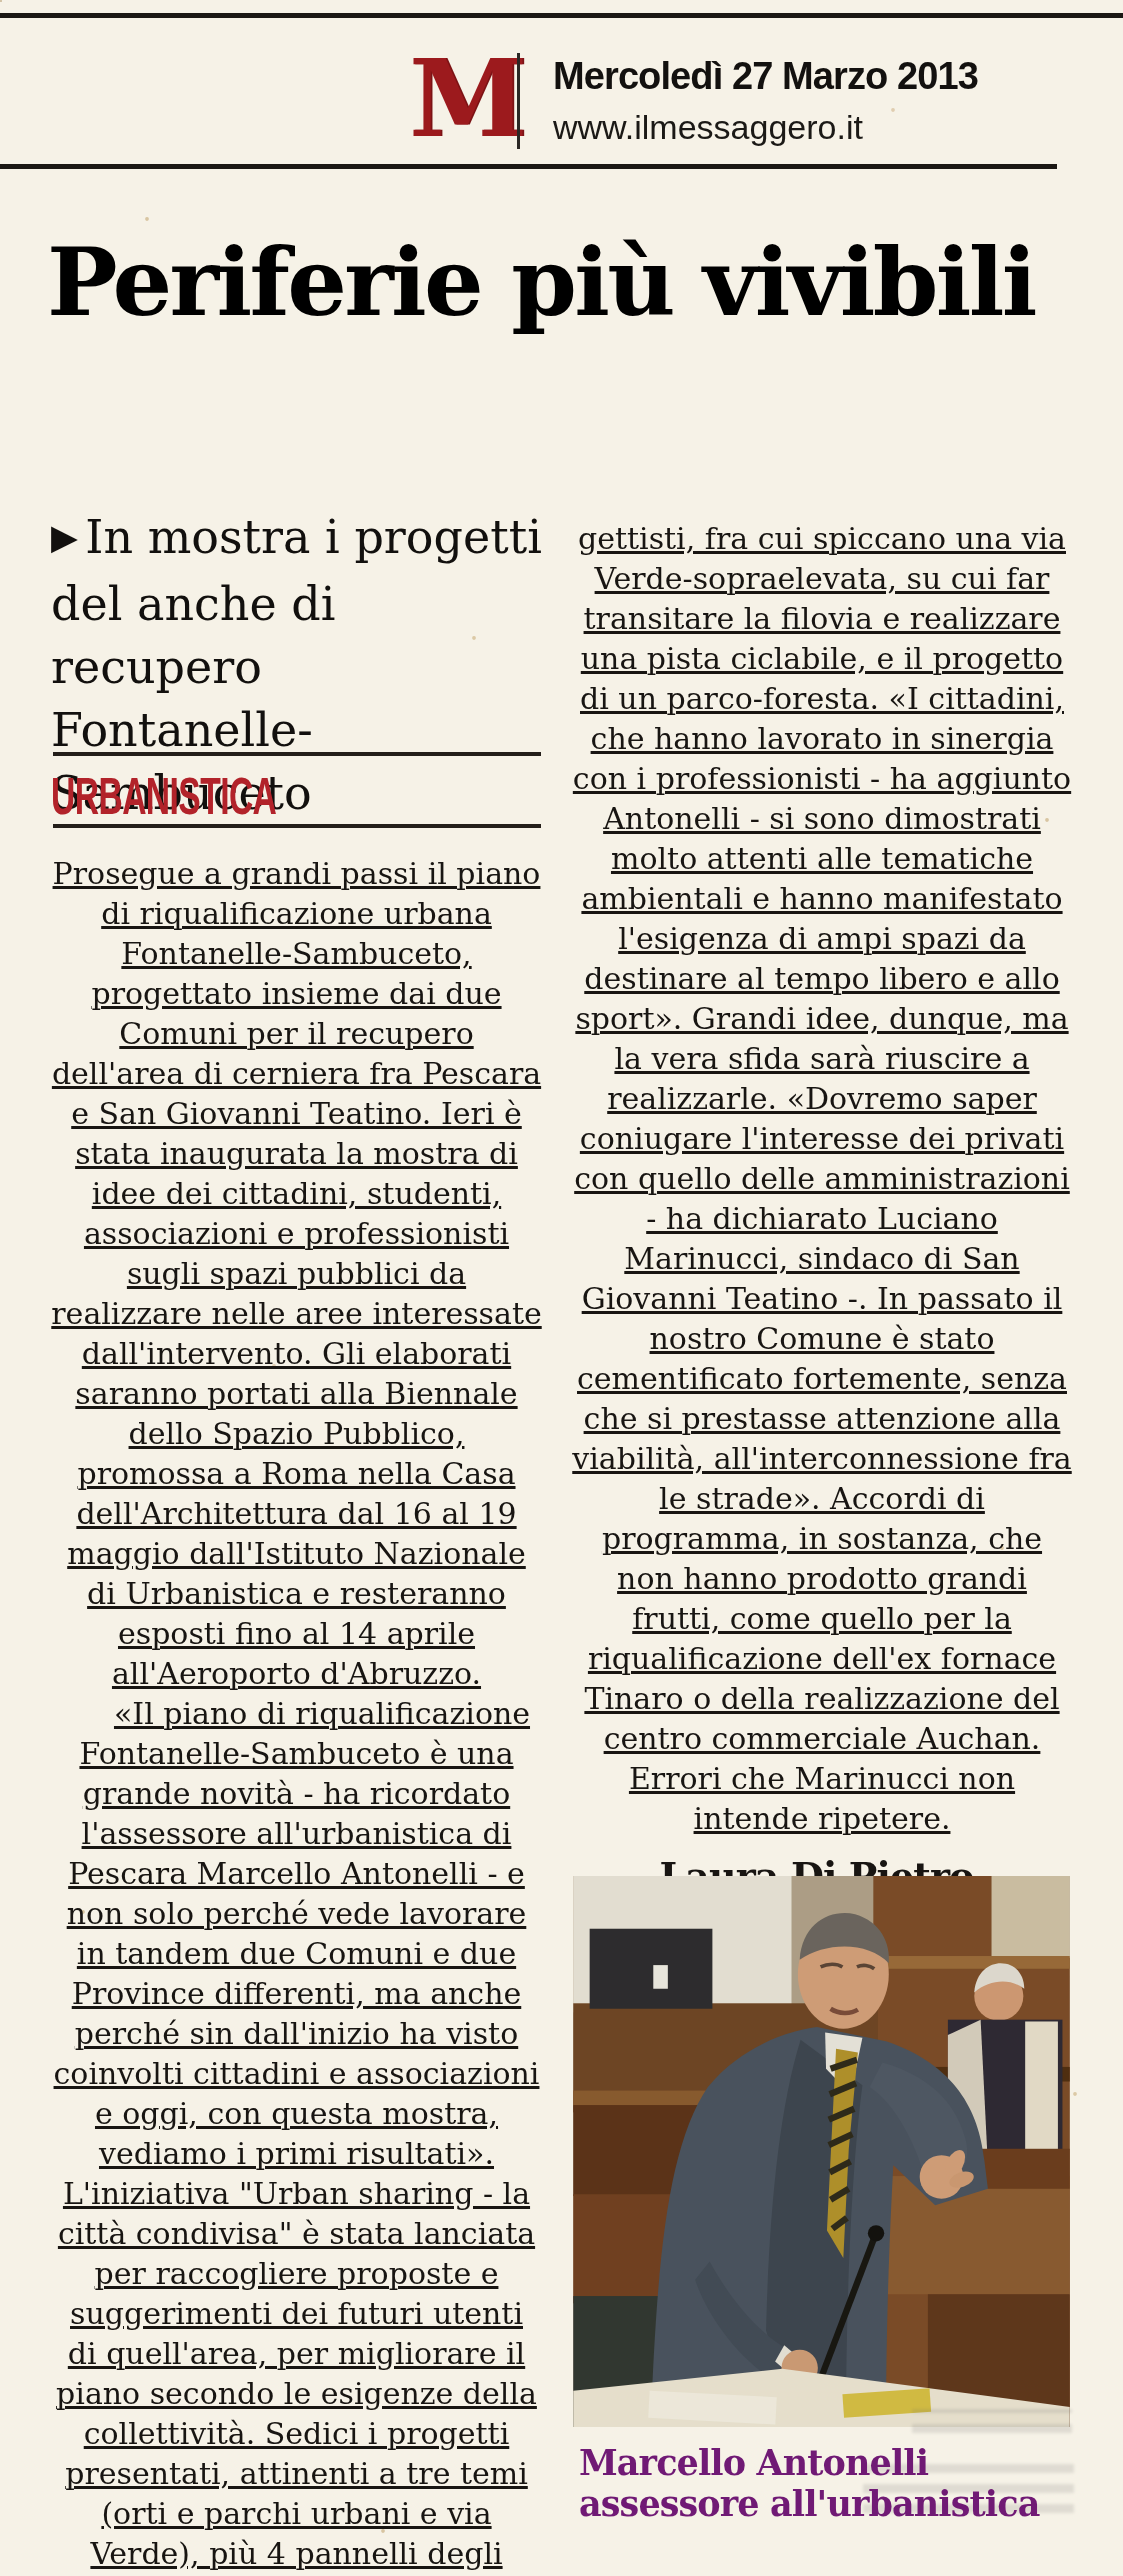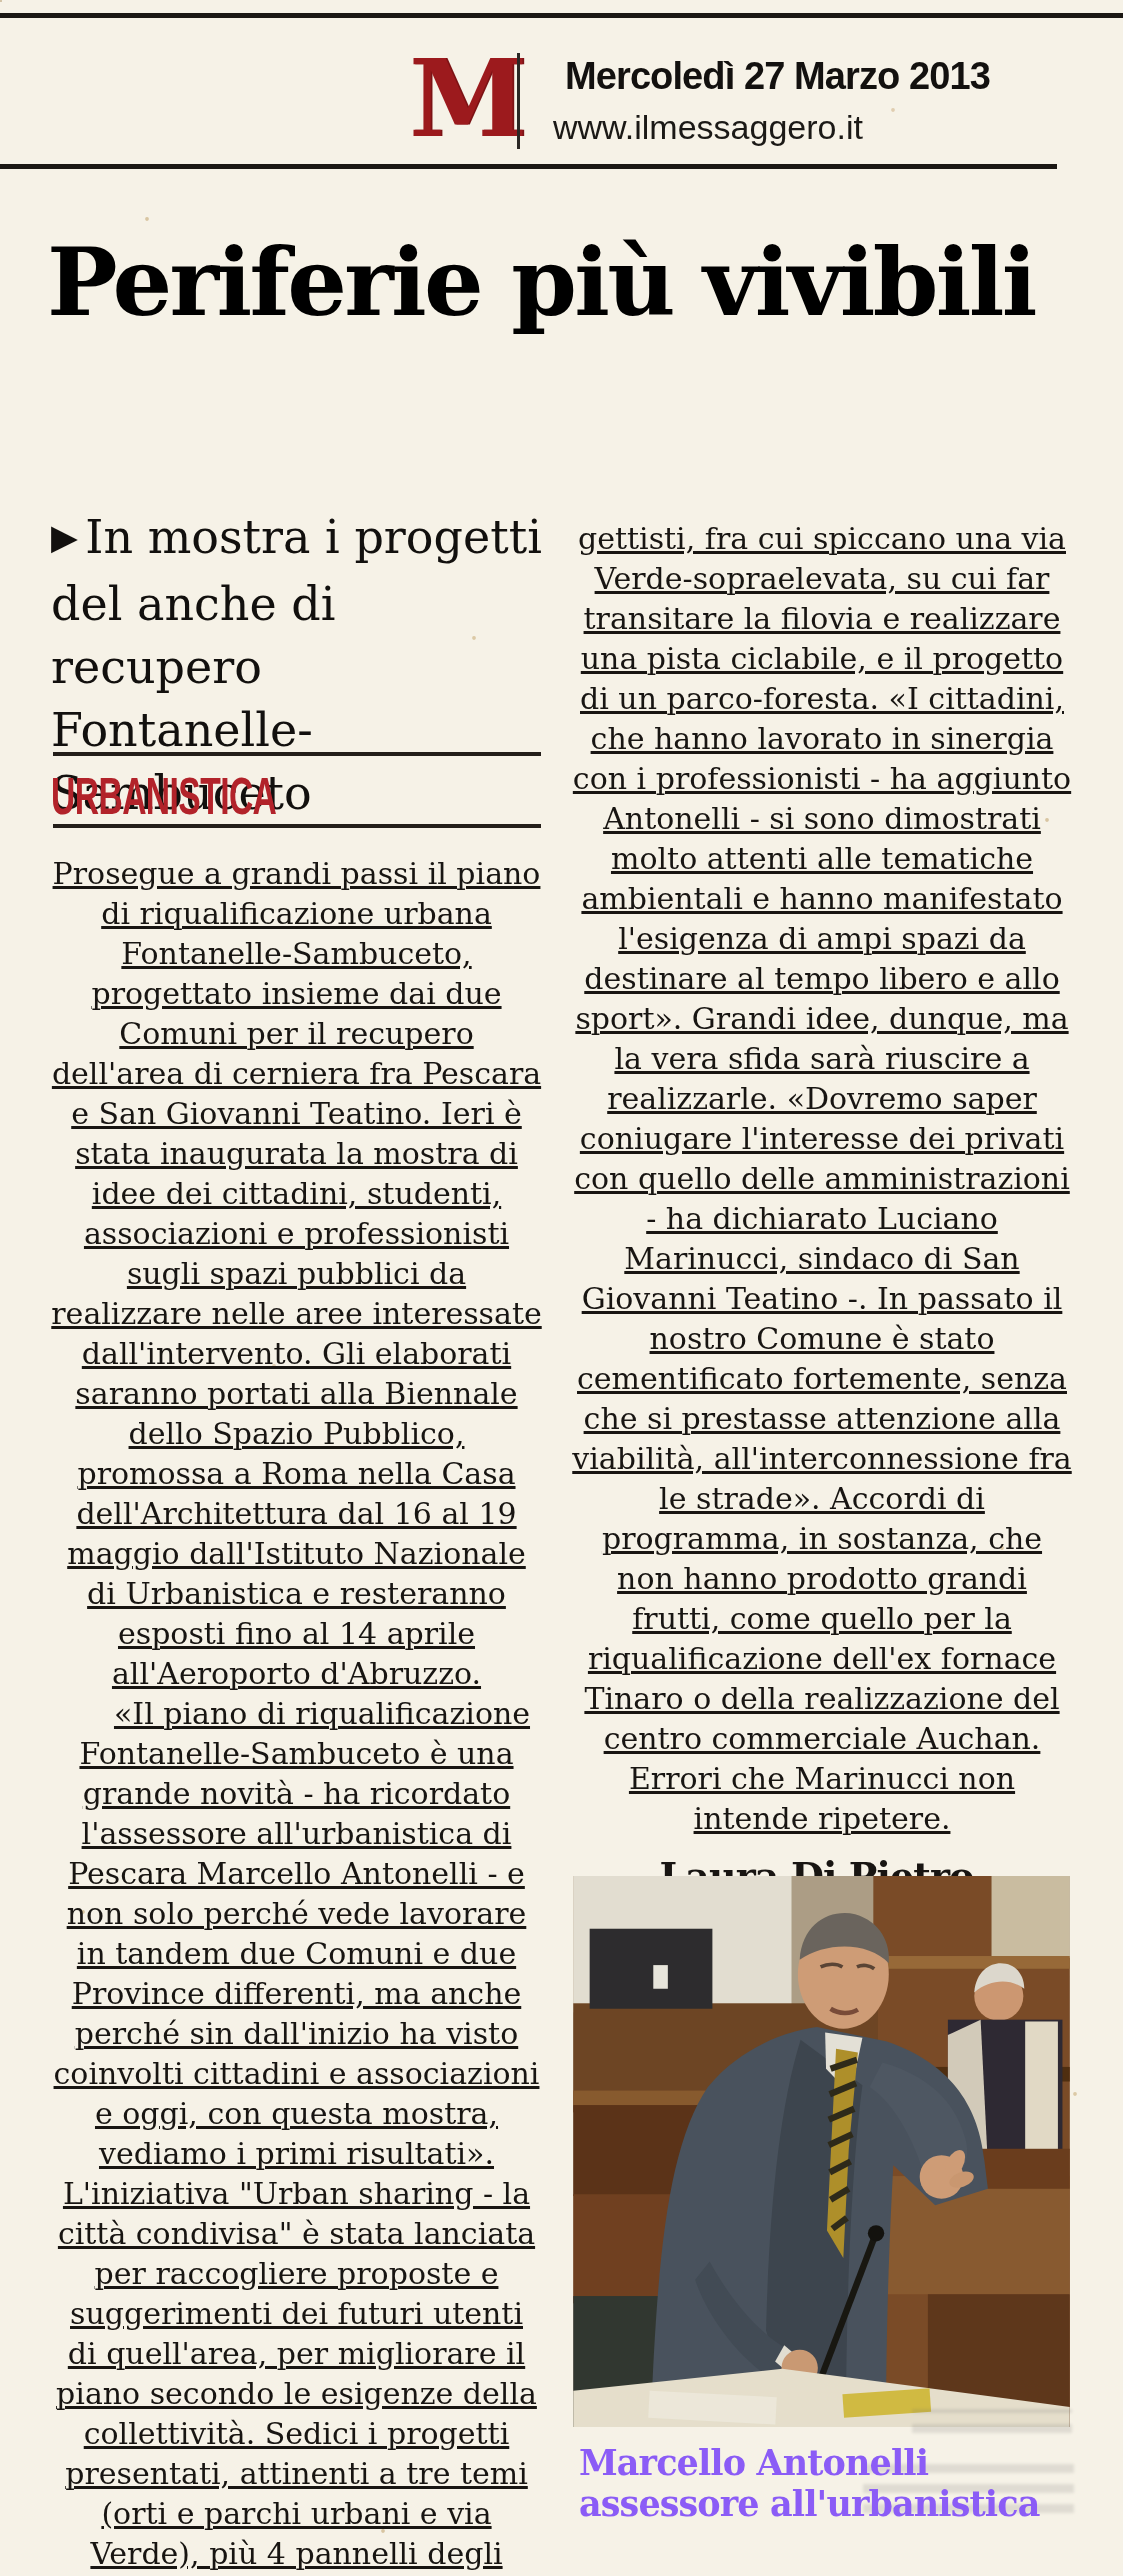--- a/index.html
+++ b/index.html
@@ -26,21 +26,21 @@
   .masthead-logo{
     position:absolute;left:409px;top:45px;
     font-family:"DejaVu Serif",serif;font-weight:bold;
     font-size:107px;line-height:1;color:#9c1a1d;
     text-shadow:1.8px 0 0 #7c1315;
   }
   .masthead-divider{position:absolute;left:517px;top:53px;width:2.7px;height:96px;background:#2b2825;}
   .masthead-date{
     position:absolute;left:553px;top:55px;
     font-family:"Liberation Sans",sans-serif;font-weight:bold;
-    font-size:38px;letter-spacing:-0.9px;color:#13110f;margin-left:12px;
+    font-size:38px;letter-spacing:-0.9px;color:#13110f;
   }
   .masthead-site{
     position:absolute;left:553px;top:108px;
     font-family:"Liberation Sans",sans-serif;
     font-size:34px;color:#1b1916;
   }
 
   .headline{
     position:absolute;left:47px;top:224px;width:1046px;margin:0;
     font-weight:bold;font-size:94px;line-height:1.25;
@@ -83,21 +83,21 @@
     font-family:"Liberation Sans",sans-serif;font-weight:bold;
     font-size:22px;line-height:27px;letter-spacing:-0.5px;
     text-align:right;margin-top:12.7px !important;padding-right:11px;
     color:#1c1a17;
   }
 
   .photo{position:absolute;left:573px;top:1876px;width:497px;height:551px;display:block;}
   .caption{
     position:absolute;left:579px;top:2442px;width:491px;
     font-weight:bold;font-size:35px;line-height:41px;
-    letter-spacing:-0.9px;color:#8b5cf6;
+    letter-spacing:-0.9px;color:#701a75;
   }
   .caption span{display:block;}
 
   .ghost{
     position:absolute;opacity:0.16;filter:blur(1.4px);
     background:repeating-linear-gradient(0deg,#6a6a6a 0 9px,transparent 9px 20px);
   }
   .ghost-a{left:912px;top:2409px;width:160px;height:24px;}
   .ghost-b{left:863px;top:2453px;width:211px;height:60px;}
 </style>

